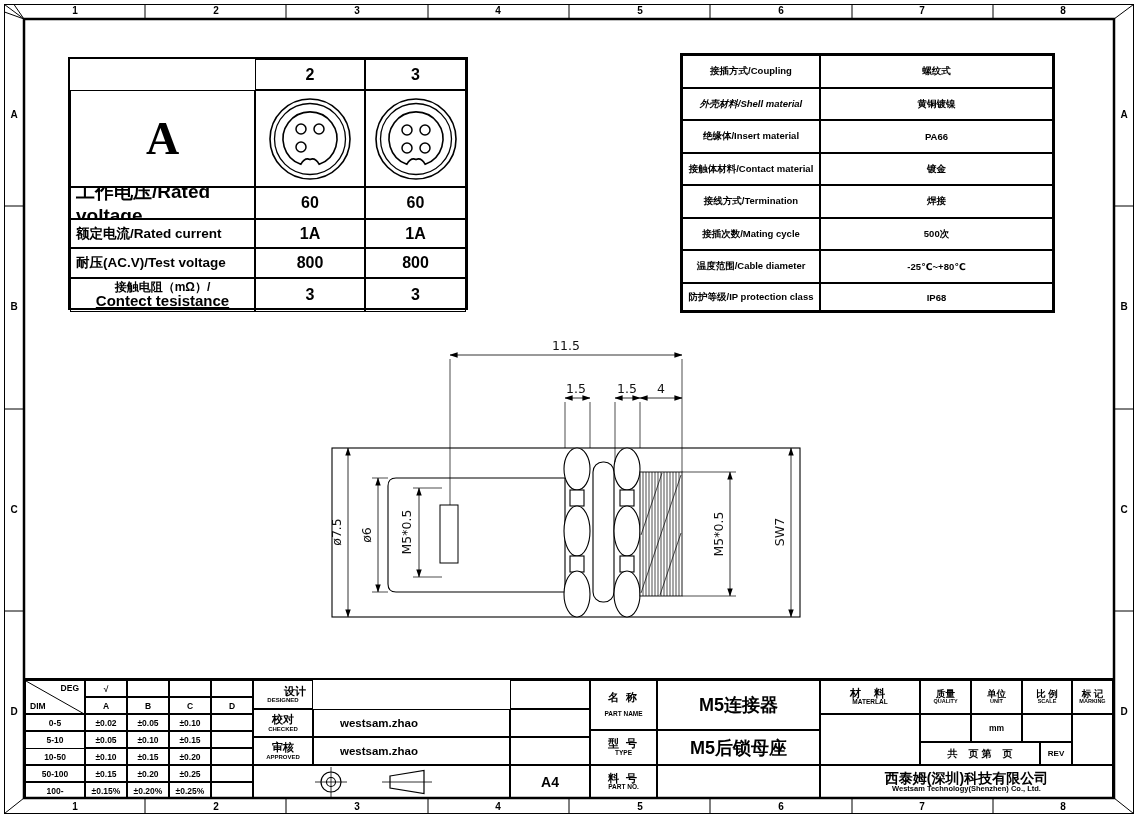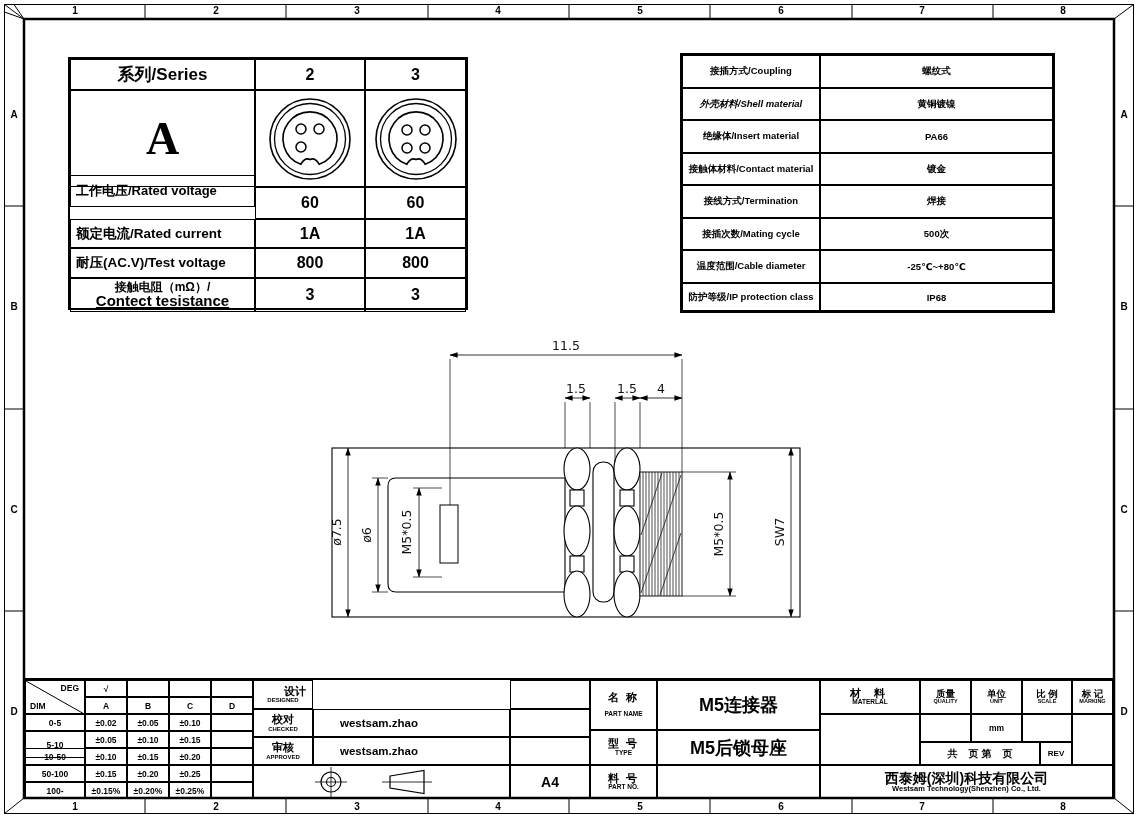--- a/index.html
+++ b/index.html
@@ -77,21 +77,20 @@
   <div class="zone" style="left:6px;top:108px;width:16px;">A</div>
   <div class="zone" style="left:6px;top:300px;width:16px;">B</div>
   <div class="zone" style="left:6px;top:503px;width:16px;">C</div>
   <div class="zone" style="left:6px;top:705px;width:16px;">D</div>
   <div class="zone" style="left:1116px;top:108px;width:16px;">A</div>
   <div class="zone" style="left:1116px;top:300px;width:16px;">B</div>
   <div class="zone" style="left:1116px;top:503px;width:16px;">C</div>
   <div class="zone" style="left:1116px;top:705px;width:16px;">D</div>
 
   <div class="abs" style="left:68px;top:57px;width:400px;height:253px;border:2px solid #000;">
-    <div class="cell zh" style="left:0;top:0;width:185px;height:31px;font-size:17px;">系列/Series</div>
     <div class="cell zh" style="left:185px;top:0;width:110px;height:31px;font-size:16px;">2</div>
     <div class="cell zh" style="left:295px;top:0;width:101px;height:31px;font-size:16px;">3</div>
 
     <div class="cell" style="left:0;top:31px;width:185px;height:97px;font-size:46px;font-weight:bold;font-family:'Liberation Serif','DejaVu Serif',serif;">A</div>
 
     <div class="cell" style="left:185px;top:31px;width:110px;height:97px;">
       <svg width="88" height="88" viewBox="-44 -44 88 88">
         <circle cx="0" cy="0" r="40" fill="none" stroke="#000" stroke-width="1.6"></circle>
         <circle cx="0" cy="0" r="35.5" fill="none" stroke="#000" stroke-width="1.3"></circle>
         <path d="M -9.2 25.3 A 27 27 0 1 1 9.2 25.3 Q 5 18 0 20.5 Q -5 18 -9.2 25.3 Z" fill="none" stroke="#000" stroke-width="1.6"></path>
@@ -105,21 +104,21 @@
         <circle cx="0" cy="0" r="40" fill="none" stroke="#000" stroke-width="1.6"></circle>
         <circle cx="0" cy="0" r="35.5" fill="none" stroke="#000" stroke-width="1.3"></circle>
         <path d="M -9.2 25.3 A 27 27 0 1 1 9.2 25.3 Q 5 18 0 20.5 Q -5 18 -9.2 25.3 Z" fill="none" stroke="#000" stroke-width="1.6"></path>
         <circle cx="-9" cy="-9" r="5" fill="none" stroke="#000" stroke-width="1.5"></circle>
         <circle cx="9" cy="-9" r="5" fill="none" stroke="#000" stroke-width="1.5"></circle>
         <circle cx="-9" cy="9" r="5" fill="none" stroke="#000" stroke-width="1.5"></circle>
         <circle cx="9" cy="9" r="5" fill="none" stroke="#000" stroke-width="1.5"></circle>
       </svg>
     </div>
 
-    <div class="cell zh leftpad" style="left:0;top:116px;width:185px;height:32px;font-size:13px;padding-left:5px;">工作电压/Rated voltage</div>
+    <div class="cell zh leftpad" style="left:0;top:128px;width:185px;height:32px;font-size:19px;padding-left:5px;">工作电压/Rated voltage</div>
     <div class="cell zh" style="left:185px;top:128px;width:110px;height:32px;font-size:16px;">60</div>
     <div class="cell zh" style="left:295px;top:128px;width:101px;height:32px;font-size:16px;">60</div>
 
     <div class="cell zh leftpad" style="left:0;top:160px;width:185px;height:29px;font-size:13.5px;padding-left:5px;text-align:center;">额定电流/Rated current</div>
     <div class="cell zh" style="left:185px;top:160px;width:110px;height:29px;font-size:16px;">1A</div>
     <div class="cell zh" style="left:295px;top:160px;width:101px;height:29px;font-size:16px;">1A</div>
 
     <div class="cell zh leftpad" style="left:0;top:189px;width:185px;height:30px;font-size:13.5px;padding-left:5px;">耐压(AC.V)/Test voltage</div>
     <div class="cell zh" style="left:185px;top:189px;width:110px;height:30px;font-size:16px;">800</div>
     <div class="cell zh" style="left:295px;top:189px;width:101px;height:30px;font-size:16px;">800</div>
@@ -257,21 +256,21 @@
     <div class="cell zh" style="left:102px;top:17px;width:42px;height:17px;font-size:8.5px;">B</div>
     <div class="cell zh" style="left:144px;top:17px;width:42px;height:17px;font-size:8.5px;">C</div>
     <div class="cell zh" style="left:186px;top:17px;width:42px;height:17px;font-size:8.5px;">D</div>
 
     <div class="cell zh" style="left:0;top:34px;width:60px;height:17px;font-size:8.5px;">0-5</div>
     <div class="cell zh" style="left:60px;top:34px;width:42px;height:17px;font-size:8.5px;">±0.02</div>
     <div class="cell zh" style="left:102px;top:34px;width:42px;height:17px;font-size:8.5px;">±0.05</div>
     <div class="cell zh" style="left:144px;top:34px;width:42px;height:17px;font-size:8.5px;">±0.10</div>
     <div class="cell zh" style="left:186px;top:34px;width:42px;height:17px;font-size:8.5px;"></div>
 
-    <div class="cell zh" style="left:0;top:51px;width:60px;height:27px;font-size:8.5px;">5-10</div>
+    <div class="cell zh" style="left:0;top:51px;width:60px;height:18px;font-size:8.5px;">5-10</div>
     <div class="cell zh" style="left:60px;top:51px;width:42px;height:17px;font-size:8.5px;">±0.05</div>
     <div class="cell zh" style="left:102px;top:51px;width:42px;height:17px;font-size:8.5px;">±0.10</div>
     <div class="cell zh" style="left:144px;top:51px;width:42px;height:17px;font-size:8.5px;">±0.15</div>
     <div class="cell zh" style="left:186px;top:51px;width:42px;height:17px;font-size:8.5px;"></div>
 
     <div class="cell zh" style="left:0;top:68px;width:60px;height:17px;font-size:8.5px;">10-50</div>
     <div class="cell zh" style="left:60px;top:68px;width:42px;height:17px;font-size:8.5px;">±0.10</div>
     <div class="cell zh" style="left:102px;top:68px;width:42px;height:17px;font-size:8.5px;">±0.15</div>
     <div class="cell zh" style="left:144px;top:68px;width:42px;height:17px;font-size:8.5px;">±0.20</div>
     <div class="cell zh" style="left:186px;top:68px;width:42px;height:17px;font-size:8.5px;"></div>

